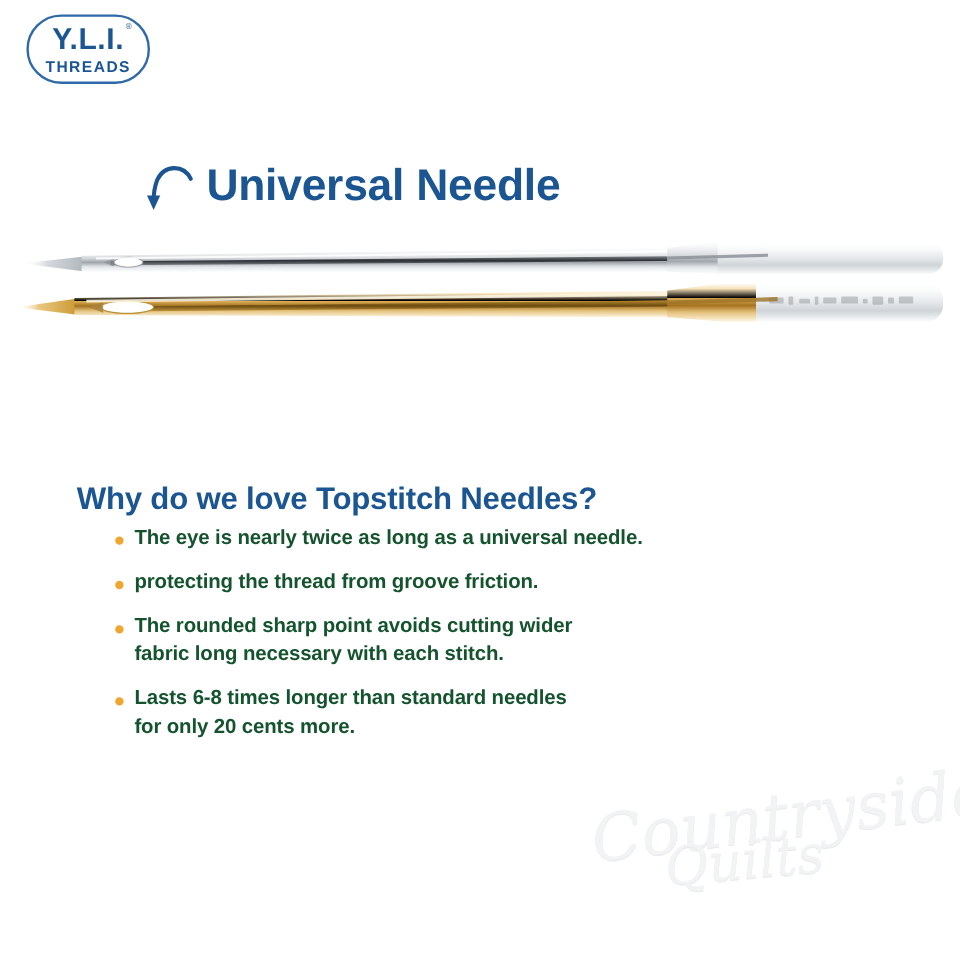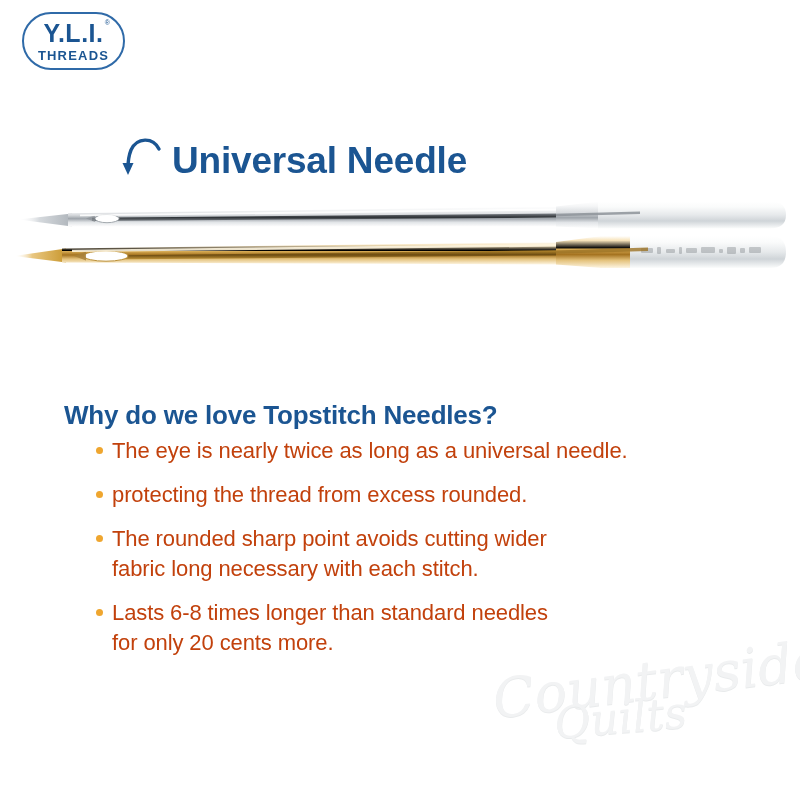--- a/index.html
+++ b/index.html
@@ -61,21 +61,21 @@
     color: #1b5592;
     letter-spacing: 1.2px;
     line-height: 1;
     margin-top: 3px;
   }
 
   
   .callout {
     position: absolute;
     display: flex;
-    align-items: flex-end;
+    align-items: flex-start;
   }
   .callout-text {
     font-size: 37px;
     font-weight: bold;
     color: #1b5592;
     letter-spacing: -0.2px;
     white-space: nowrap;
   }
   #callout-universal {
     left: 120px;
@@ -130,23 +130,23 @@
   .benefit-bullet {
     flex: 0 0 auto;
     width: 7px;
     height: 7px;
     border-radius: 50%;
     background: #efa62f;
     margin-top: 11px;
     margin-right: 9px;
   }
   .benefit-text {
-    font-size: 22px;
-    font-weight: normal;
-    color: #c2410c;
+    font-size: 17px;
+    font-weight: bold;
+    color: #14532d;
     line-height: 1.36;
     letter-spacing: -0.1px;
   }
   .benefit-text .line2 { display: block; }
 
   
   #watermark {
     position: absolute;
     left: 492px;
     top: 648px;
@@ -312,21 +312,21 @@
   <ul id="benefit-list">
     <li class="benefit-item">
       <span class="benefit-bullet"></span>
       <span class="benefit-text">
         <span>The eye is nearly twice as long as a universal needle.</span>
       </span>
     </li>
     <li class="benefit-item">
       <span class="benefit-bullet"></span>
       <span class="benefit-text">
-        <span class="line2">protecting the thread from excess rounded.</span>
+        <span class="line2">protecting the thread from groove friction.</span>
       </span>
     </li>
     <li class="benefit-item">
       <span class="benefit-bullet"></span>
       <span class="benefit-text">
         <span>The rounded sharp point avoids cutting wider</span>
         <span class="line2">fabric long necessary with each stitch.</span>
       </span>
     </li>
     <li class="benefit-item">

